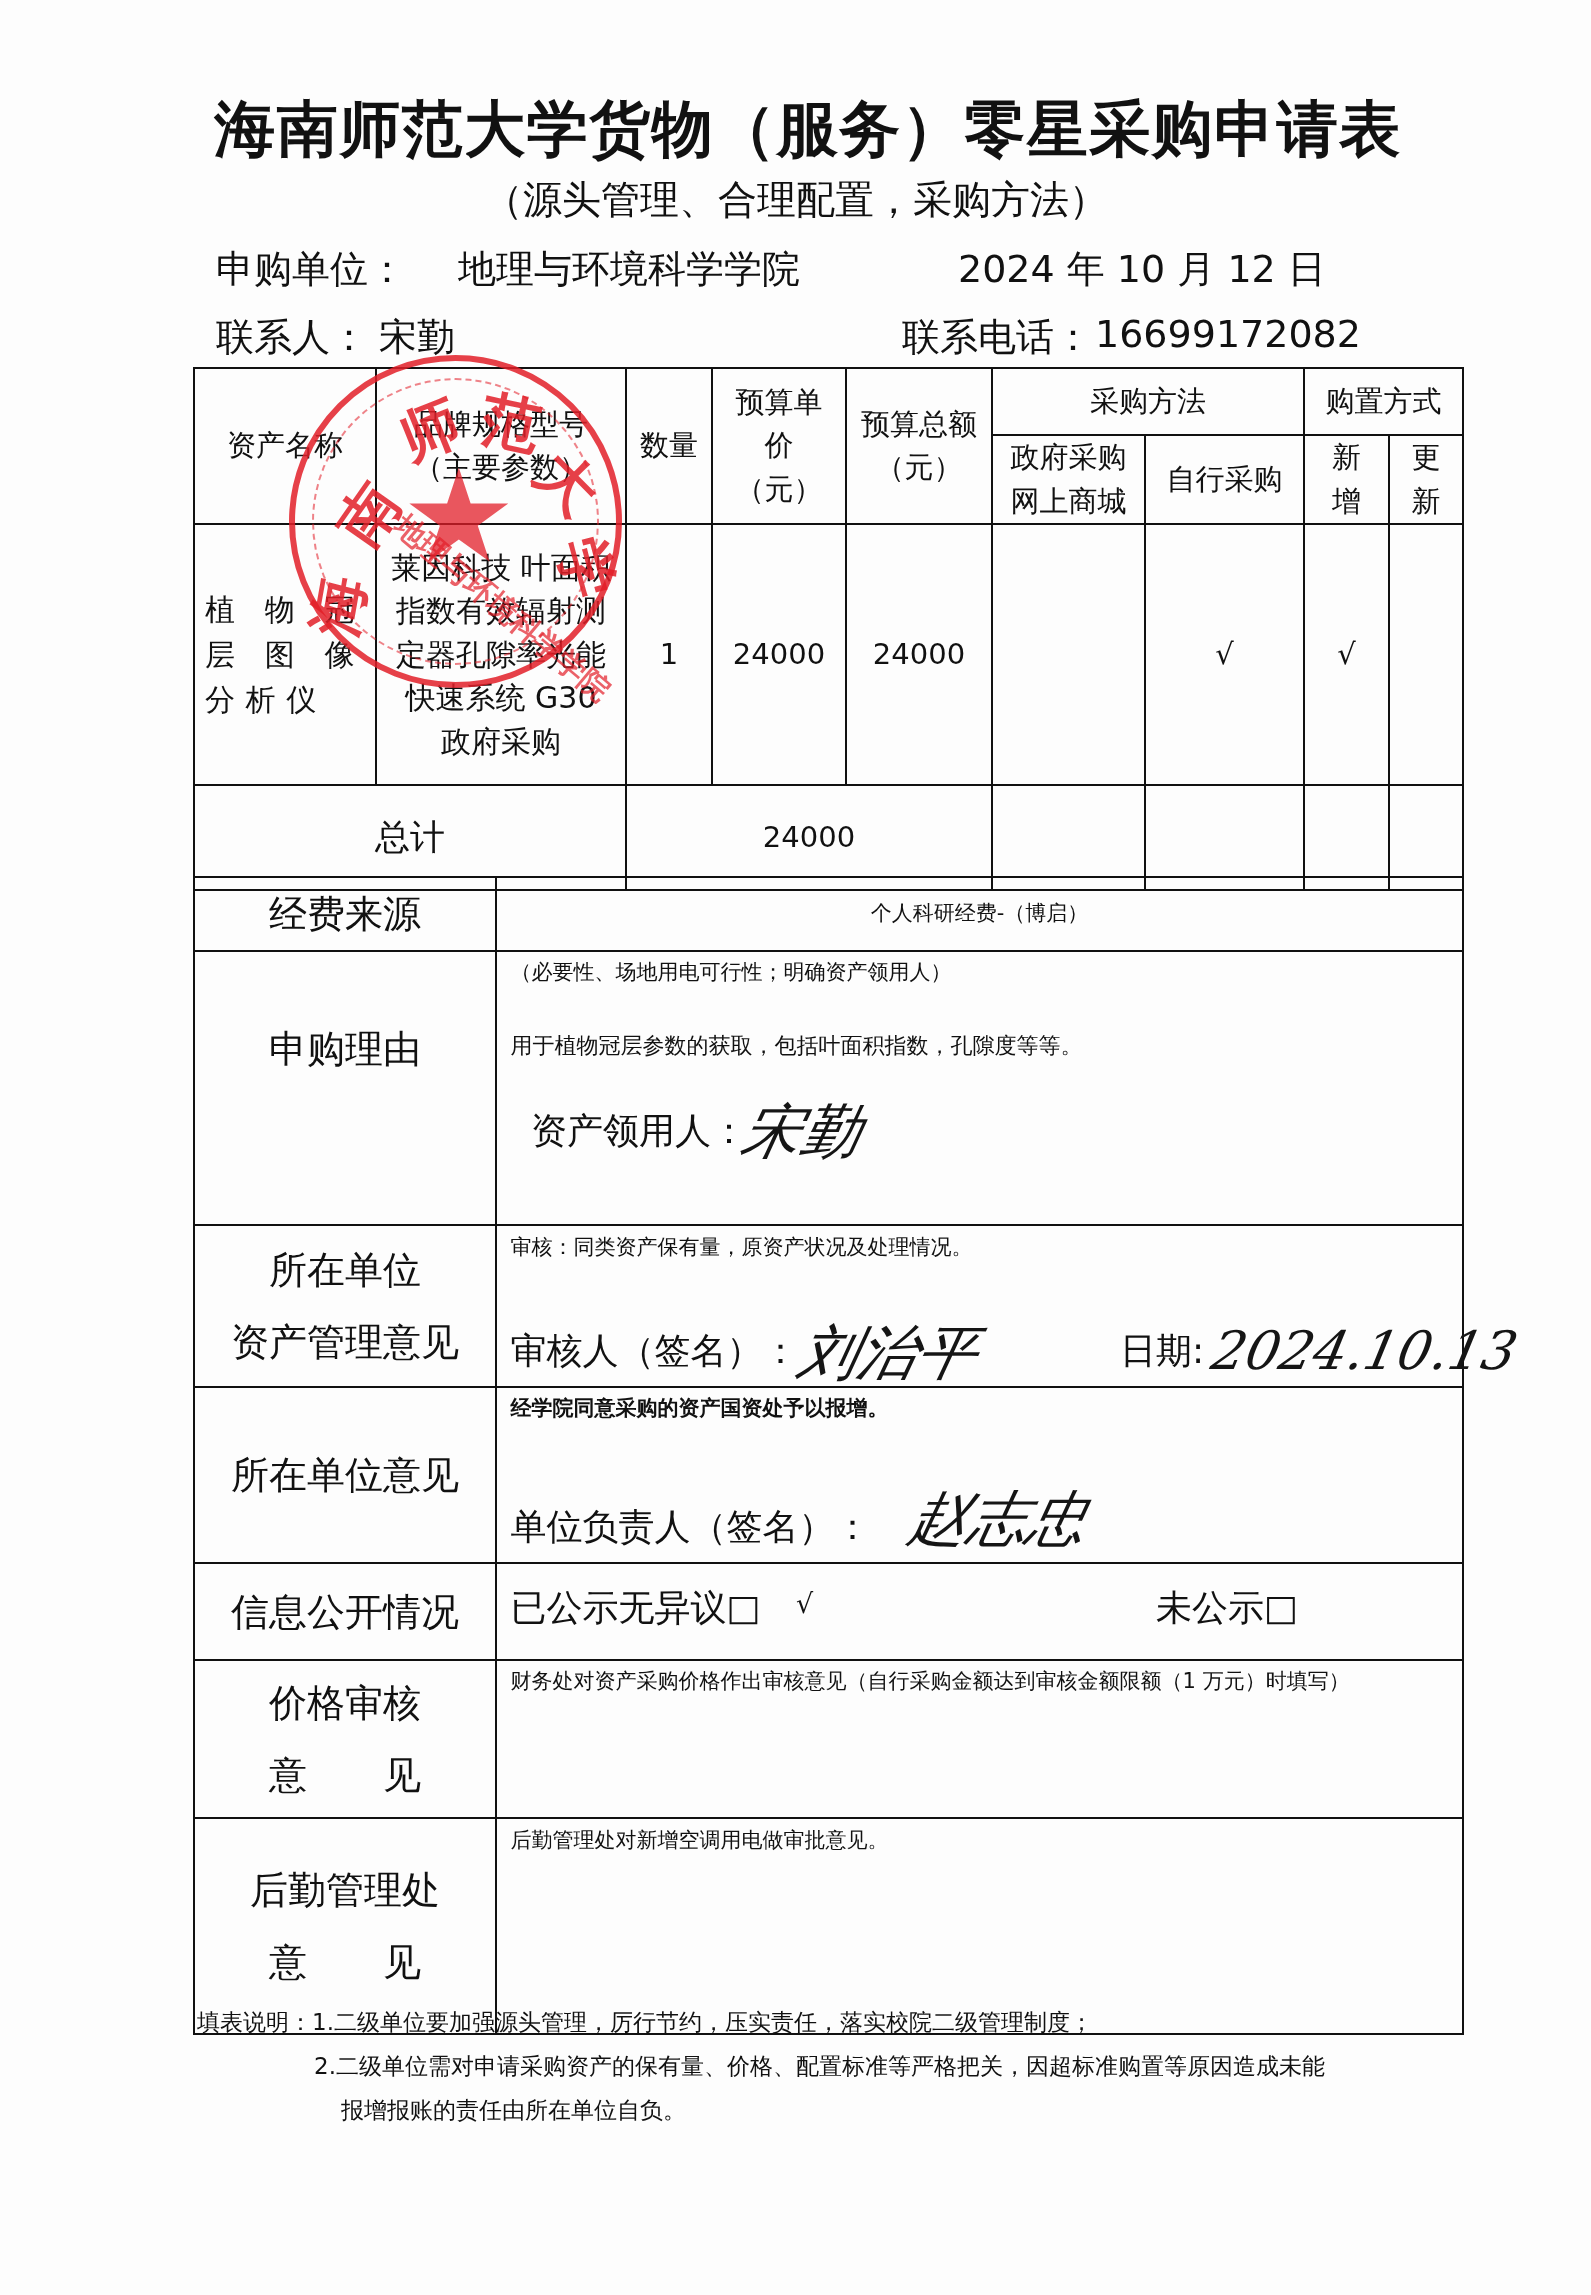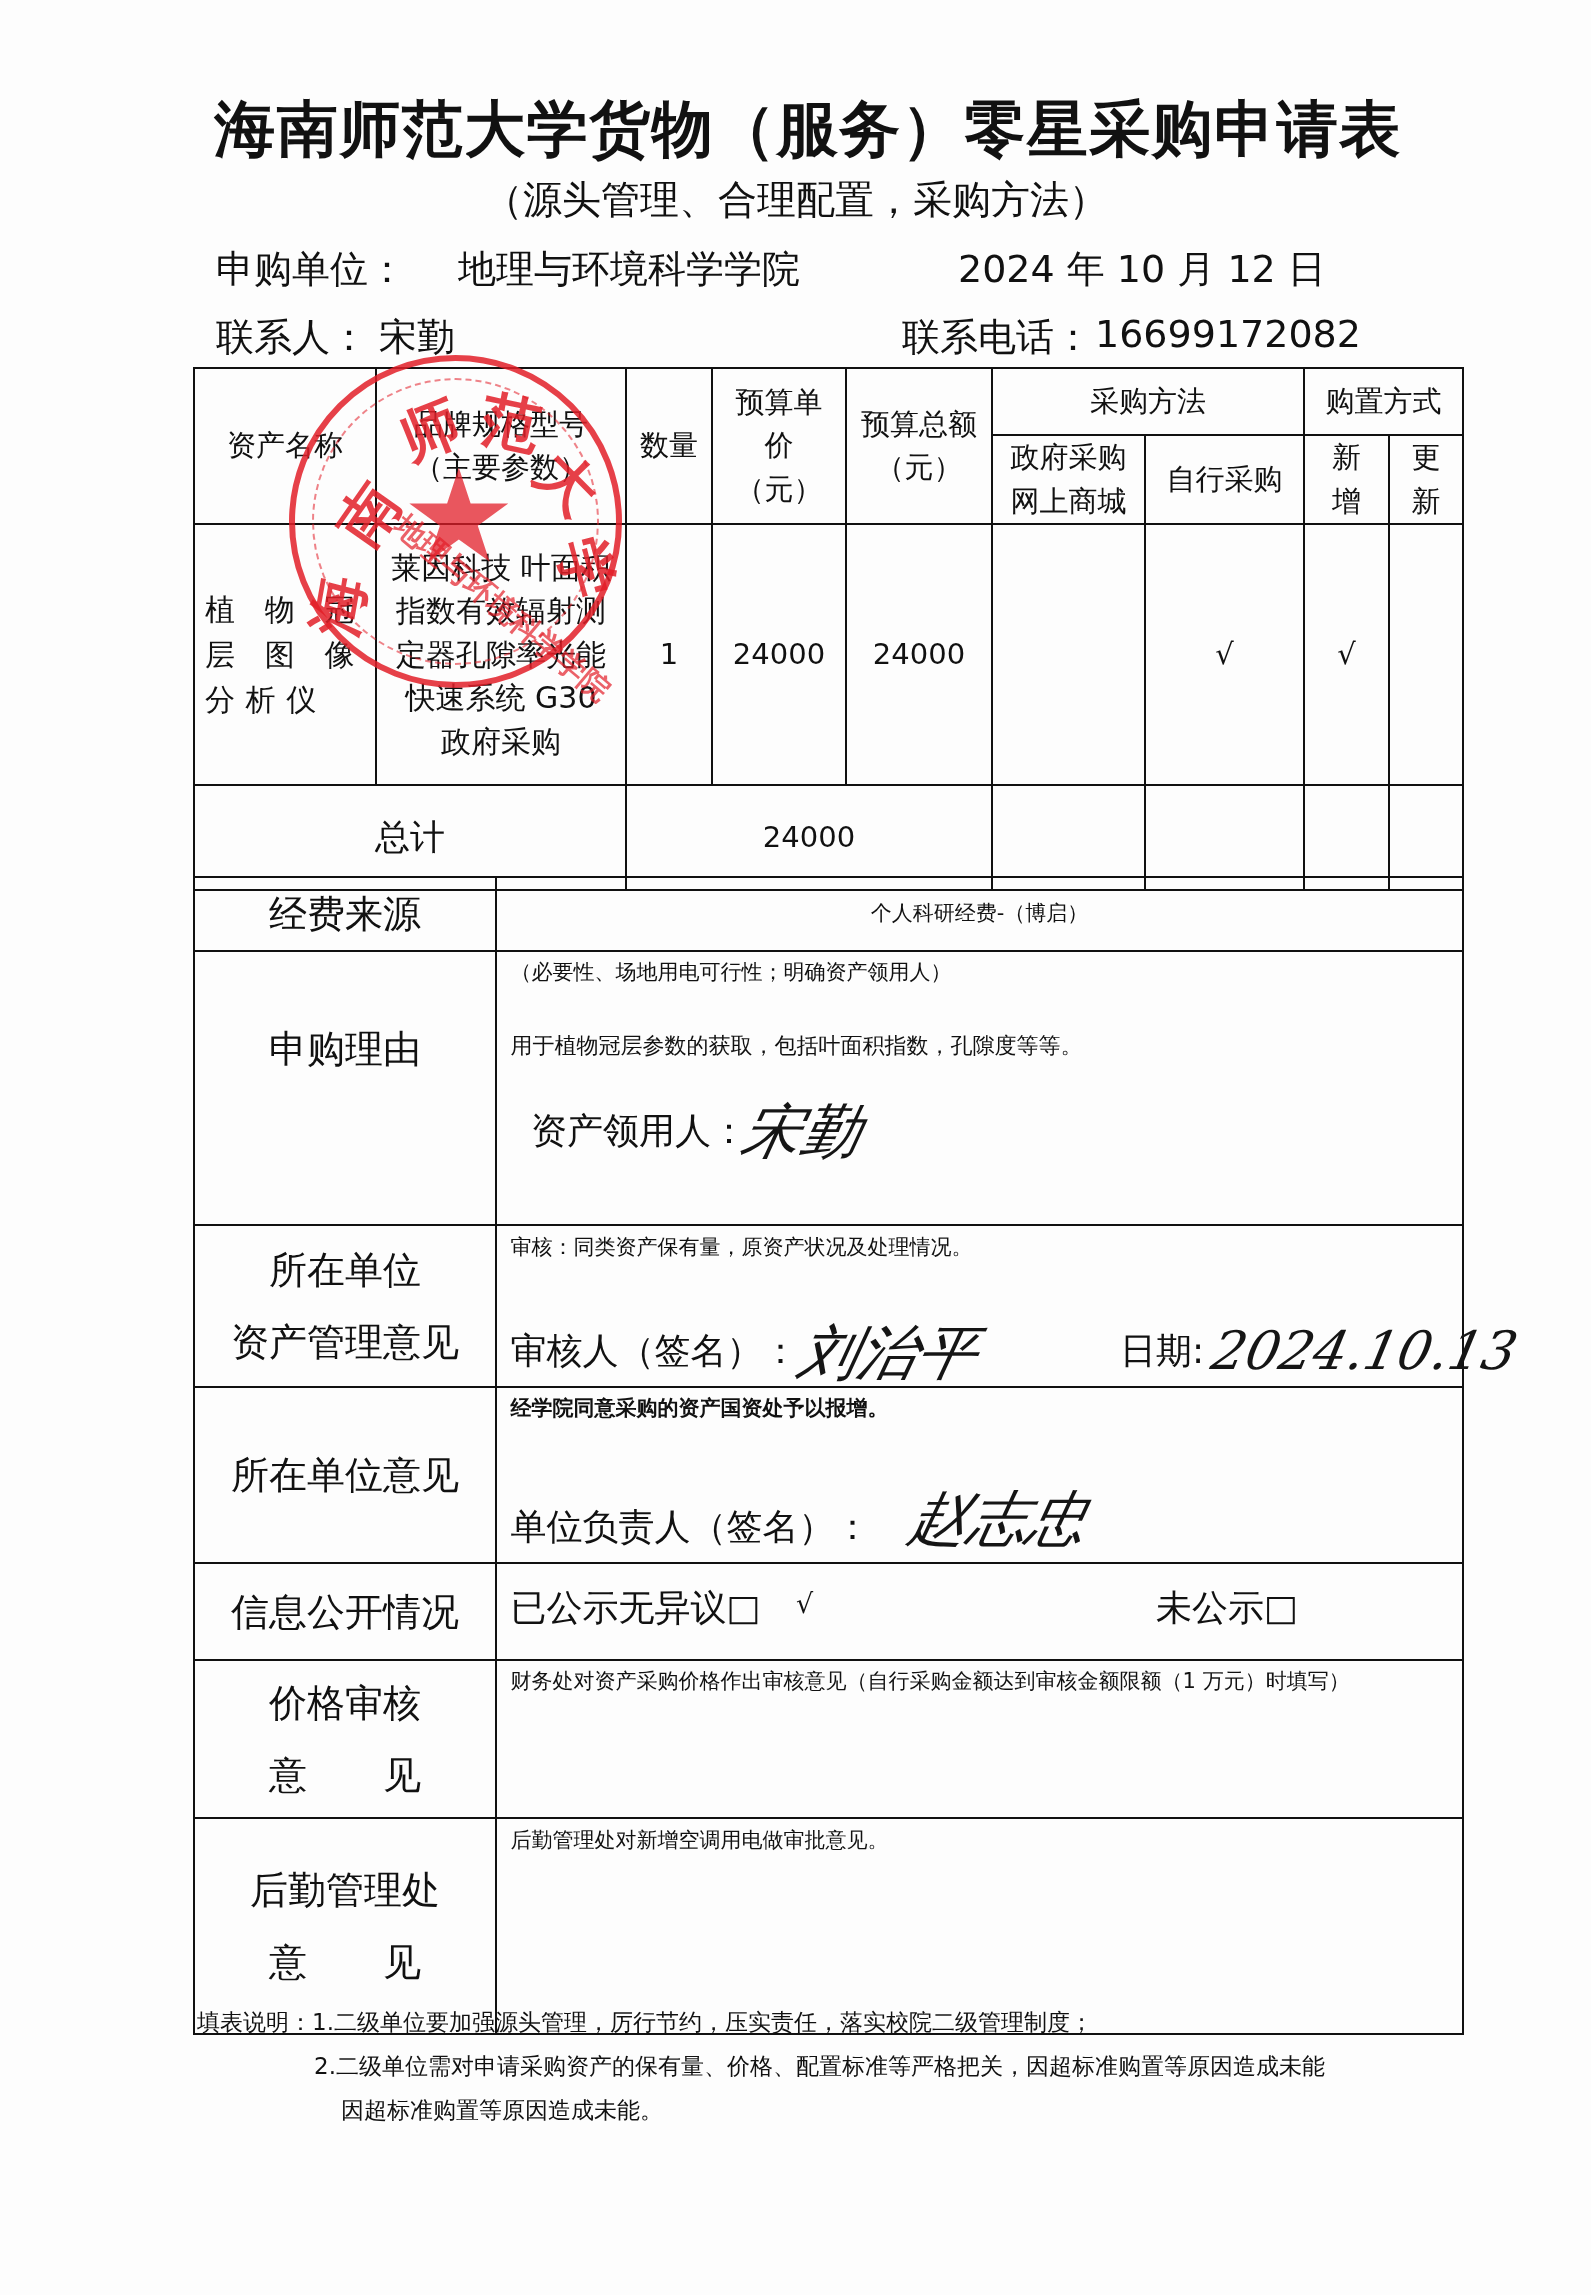--- a/index.html
+++ b/index.html
@@ -173,21 +173,21 @@
     <td class="content" data-name="logistics-cell">
       <div class="hint" style="top:6px;" data-name="logistics-hint">后勤管理处对新增空调用电做审批意见。</div>
     </td>
   </tr>
 </tbody>
   </table>
 
 <div class="abs notes" data-name="form-notes">
   <div data-name="note-line-1">填表说明：1.二级单位要加强源头管理，厉行节约，压实责任，落实校院二级管理制度；</div>
   <div style="padding-left:117px;" data-name="note-line-2">2.二级单位需对申请采购资产的保有量、价格、配置标准等严格把关，因超标准购置等原因造成未能</div>
-  <div style="padding-left:144px;" data-name="note-line-3">因超标准购置等原因造成未能。</div>
+  <div style="padding-left:144px;" data-name="note-line-3">报增报账的责任由所在单位自负。</div>
 </div>
 
 <div class="stamp" data-name="official-stamp">
   <div class="inner" data-name="stamp-inner-ring"></div>
   <div class="star" data-name="stamp-star-icon">★</div>
   <div class="arc" style="left:45px; top:114px; transform:rotate(-55deg);" data-name="stamp-char-1">南</div>
   <div class="arc" style="left:106px; top:30px; transform:rotate(-22deg);" data-name="stamp-char-2">师</div>
   <div class="arc" style="left:186px; top:23px; transform:rotate(12deg);" data-name="stamp-char-3">范</div>
   <div class="arc" style="left:242px; top:83px; transform:rotate(45deg);" data-name="stamp-char-4">大</div>
   <div class="arc" style="left:15px; top:205px; transform:rotate(-80deg);" data-name="stamp-char-0">海</div>

